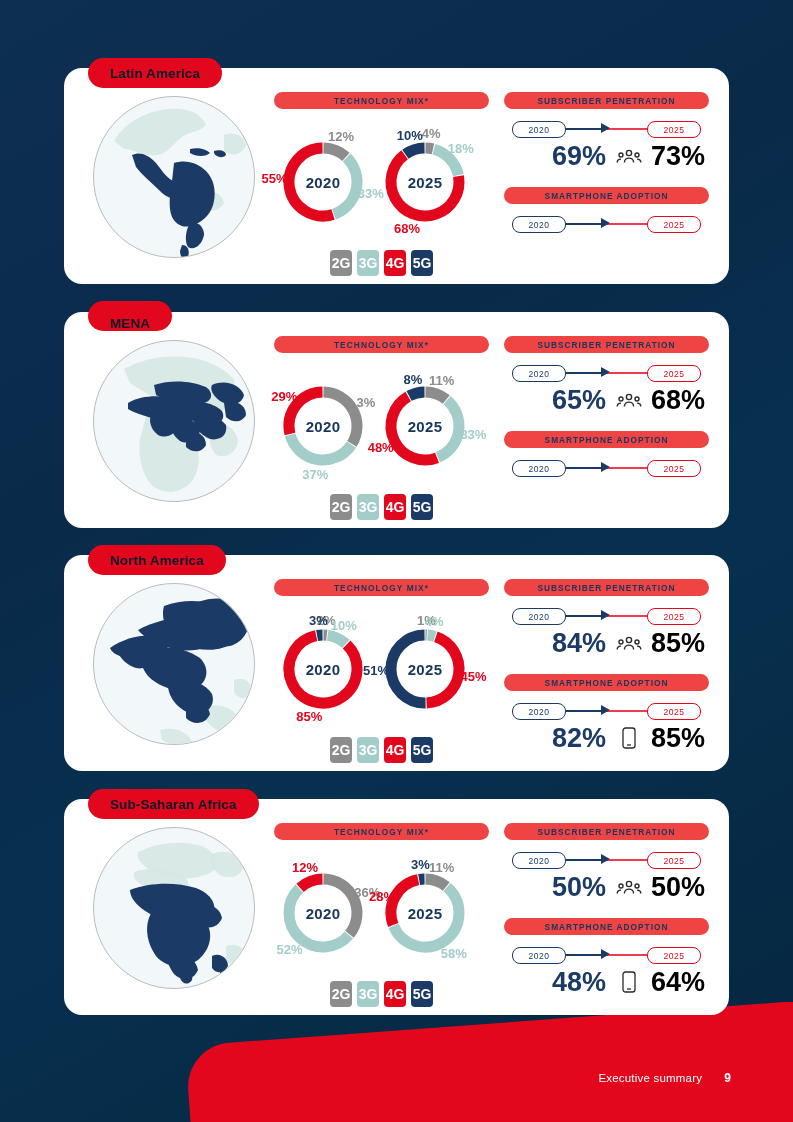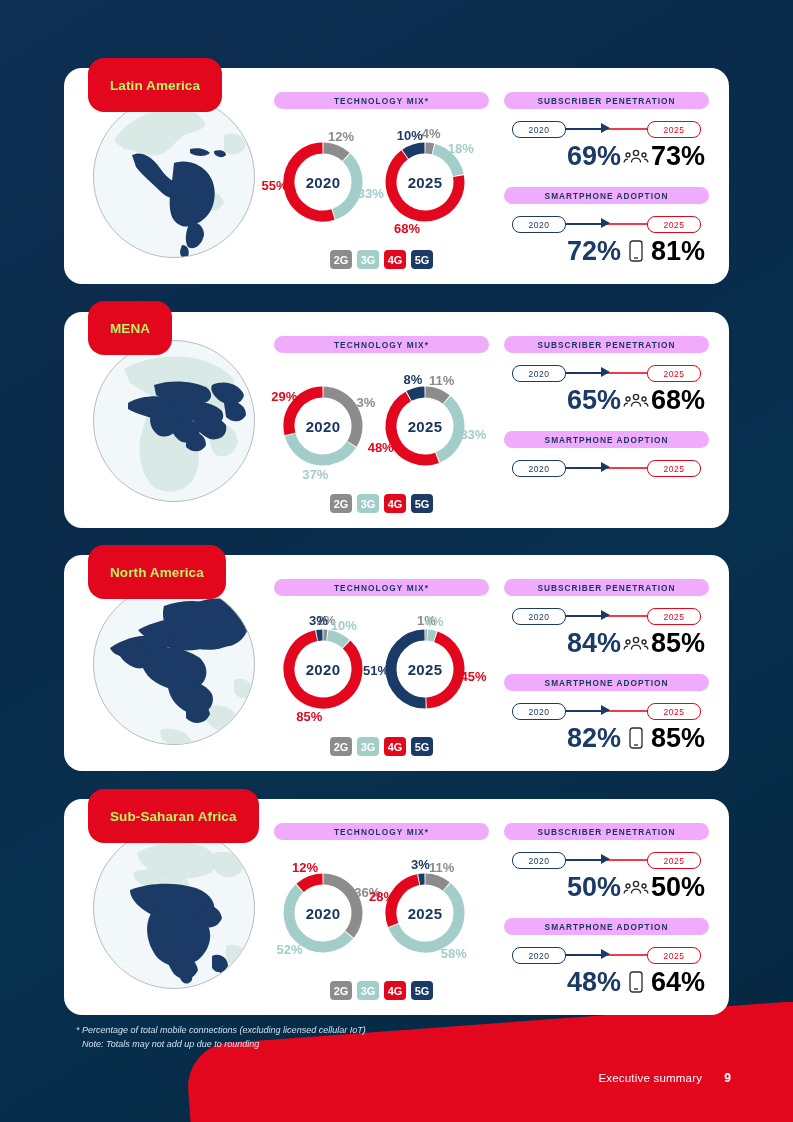--- a/index.html
+++ b/index.html
@@ -22,80 +22,76 @@
   .footnote div:nth-child(2){padding-left:6px;}
 
   
   .card{position:absolute;left:64px;width:665px;background:#ffffff;border-radius:18px;}
   .card.c0{top:68px;height:216px;}
   .card.c1{top:312px;height:216px;}
   .card.c2{top:555px;height:216px;}
   .card.c3{top:799px;height:216px;}
 
   .pill{position:absolute;left:88px;height:30px;background:#e3071d;border-radius:16px;
-    display:flex;align-items:center;justify-content:center;padding:12px 22px;z-index:7;
-    color:#bef264;font-size:13.5px;font-weight:bold;letter-spacing:.1px;white-space:nowrap;}
+    display:flex;align-items:center;justify-content:center;padding:0 22px;z-index:7;
+    color:#0f172a;font-size:13.5px;font-weight:bold;letter-spacing:.1px;white-space:nowrap;}
   .pill.p0{top:58px;}
-  .pill.p1{top:301px;}
+  .pill.p1{top:301px;align-items:flex-end;}
   .pill.p2{top:545px;}
   .pill.p3{top:789px;}
 
   
   .globe{position:absolute;left:29px;top:28px;width:160px;height:160px;border-radius:50%;
     background:#f2f8fa;border:1px solid #b9bcbd;overflow:hidden;}
   .globe svg{position:absolute;left:0;top:0;}
 
   
   .tech{position:absolute;left:210px;top:24px;width:215px;}
-  .hdr{height:17px;border-radius:9px;background:#f0abfc;display:flex;align-items:center;justify-content:center;
+  .hdr{height:17px;border-radius:9px;background:#ef4444;display:flex;align-items:center;justify-content:center;
     color:#17355d;font-size:8.3px;font-weight:bold;letter-spacing:1.1px;}
   .donuts{position:relative;height:125px;margin-top:12px;}
   .donut{position:absolute;width:86px;height:86px;top:18px;}
   .donut.d2020{left:6px;}
   .donut.d2025{left:108px;}
   .donut svg{display:block;}
   .donut .yr{position:absolute;inset:0;display:flex;align-items:center;justify-content:center;
     color:#17355d;font-size:15px;font-weight:bold;letter-spacing:.3px;}
   .dlab{position:absolute;font-size:13px;font-weight:bold;white-space:nowrap;}
   .legend{display:flex;gap:5px;justify-content:center;margin-top:4px;}
-  .chip{width:22px;height:19px;border-radius:4px;display:flex;align-items:center;justify-content:center;
-    color:#fff;font-size:11px;font-weight:bold;}
+  .chip{width:22px;height:26px;border-radius:4px;display:flex;align-items:center;justify-content:center;
+    color:#fff;font-size:14px;font-weight:bold;}
 
   
   .kpis{position:absolute;left:440px;top:24px;width:205px;}
   .kpi{margin-bottom:14px;}
   .kpi .hdr{letter-spacing:1px;}
   .arrowrow{position:relative;height:20px;margin-top:10px;}
   .yrbox{position:absolute;top:2px;width:52px;height:15px;border-radius:8px;background:#fff;
     display:flex;align-items:center;justify-content:center;font-size:8.5px;letter-spacing:.5px;}
   .yrbox.a{left:8px;border:1.3px solid #1b3b66;color:#1b3b66;}
   .yrbox.b{right:8px;border:1.3px solid #e3071d;color:#e3071d;}
   .arrowline{position:absolute;left:60px;right:60px;top:9px;height:2px;
     background:linear-gradient(90deg,#1b3b66 0%,#1b3b66 48%,#ef3b4e 52%,#ef3b4e 100%);}
   .arrowhead{position:absolute;left:50%;top:3.5px;margin-left:-6px;width:0;height:0;
     border-left:9px solid #1b3b66;border-top:5px solid transparent;border-bottom:5px solid transparent;}
-  .valrow{position:relative;height:34px;display:flex;align-items:center;justify-content:flex-end;padding:0 4px;margin-left:44px;}
+  .valrow{position:relative;height:34px;display:flex;align-items:center;justify-content:space-between;padding:0 4px;margin-left:44px;}
   .val{font-size:27px;font-weight:bold;line-height:1;}
   .val.a{color:#1b3b66;}
   .val.b{color:#000000;}
   .kicon{width:30px;display:flex;align-items:center;justify-content:center;}
 </style>
 </head>
 <body>
 
 <div class="page">
 
   <div class="swoosh-wrap">
     <div class="swoosh"></div>
   </div>
 
-  <div class="footnote">
-    <div>* Percentage of total mobile connections (excluding licensed cellular IoT)</div>
-    <div>Note: Totals may not add up due to rounding</div>
-  </div>
 
   <div class="footer-text">
     <span>Executive summary</span><span class="pg">9</span>
   </div>
 
   <div id="cards">
       <div class="pill p0">
       <span>Latin America</span>
       </div>
       <div class="card c0">
@@ -119,21 +115,21 @@
               <div class="donut-svg">
                 <svg width="86" height="86" viewBox="0 0 86 86">
                   <path d="M 43.474714131530945 9.003314183683656 A 34 34 0 0 1 65.92628117784659 17.892518418719952" stroke="#8c8c8c" stroke-width="11" fill="none" stroke-linecap="butt"></path>
                   <path d="M 66.6183845956059 18.542446788485858 A 34 34 0 0 1 53.957033637837384 75.18607484393368" stroke="#a3cdc9" stroke-width="11" fill="none" stroke-linecap="butt"></path>
                   <path d="M 53.054073701497586 75.47946431215968 A 34 34 0 1 1 42.525285868469055 9.003314183683656" stroke="#e3071d" stroke-width="11" fill="none" stroke-linecap="butt"></path>
                 </svg>
               </div>
               <div class="yr">2020</div>
               <div class="dlab" style="left:61.03810308154922px;top:-2.559047808524319px;transform:translate(-50%,-50%);color:#8c8c8c">12%</div>
               <div class="dlab" style="left:90.81992133499863px;top:53.68901882843058px;transform:translate(-50%,-50%);color:#a3cdc9">33%</div>
-              <div class="dlab" style="left:-5.396728689161748px;top:46px;transform:translate(-50%,-50%);color:#e3071d">55%</div>
+              <div class="dlab" style="left:-5.396728689161748px;top:39px;transform:translate(-50%,-50%);color:#e3071d">55%</div>
             </div>
         <div class="donut d2025">
               <div class="donut-svg">
                 <svg width="86" height="86" viewBox="0 0 86 86">
                   <path d="M 43.474714131530945 9.003314183683656 A 34 34 0 0 1 50.99483184548806 9.953325980329424" stroke="#8c8c8c" stroke-width="11" fill="none" stroke-linecap="butt"></path>
                   <path d="M 51.9144320737894 10.18943918794141 A 34 34 0 0 1 76.30555848637769 36.16335068103721" stroke="#a3cdc9" stroke-width="11" fill="none" stroke-linecap="butt"></path>
                   <path d="M 76.48346360241507 37.09596195932437 A 34 34 0 1 1 22.633197650470077 15.775133387743065" stroke="#e3071d" stroke-width="11" fill="none" stroke-linecap="butt"></path>
                   <path d="M 23.401301250227025 15.217073456605636 A 34 34 0 0 1 42.525285868469055 9.003314183683656" stroke="#1b3b66" stroke-width="11" fill="none" stroke-linecap="butt"></path>
                 </svg>
               </div>
@@ -177,30 +173,20 @@
     </div>
   </div>
 
   <div class="kpi">
     <div class="hdr">SMARTPHONE ADOPTION</div>
     <div class="arrowrow">
       <div class="arrowline"></div>
               <div class="arrowhead"></div>
       <div class="yrbox a">2020</div>
       <div class="yrbox b">2025</div>
-    </div>
-    <div class="valrow">
-      <div class="val a">72%</div>
-      <div class="kicon">
-                <svg width="14" height="22" viewBox="0 0 14 22" fill="none" stroke="#2a2a2a" stroke-width="1.3">
-<rect x="1" y="1" width="12" height="20" rx="2.6"></rect>
-                  <line x1="5" y1="18" x2="9" y2="18"></line>
-                </svg>
-              </div>
-      <div class="val b">81%</div>
     </div>
   </div>
     </div>
   </div>
       <div class="pill p1">
       <span>MENA</span>
       </div>
       <div class="card c1">
     <div class="globe">
           <svg width="160" height="160" viewBox="0 0 160 160">

